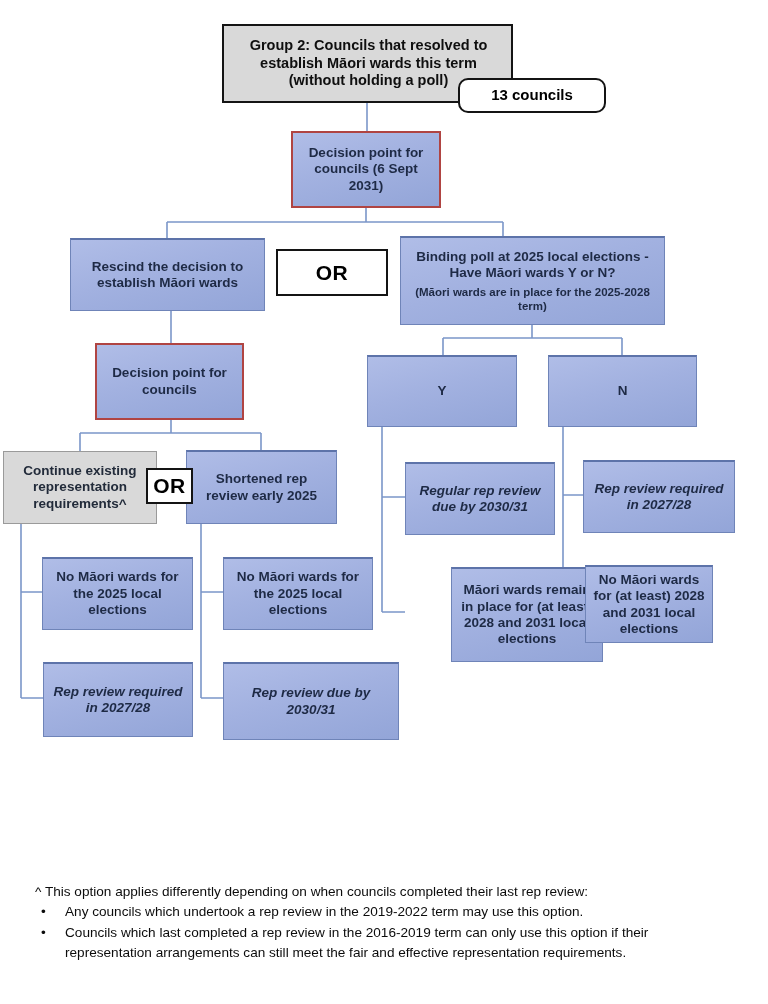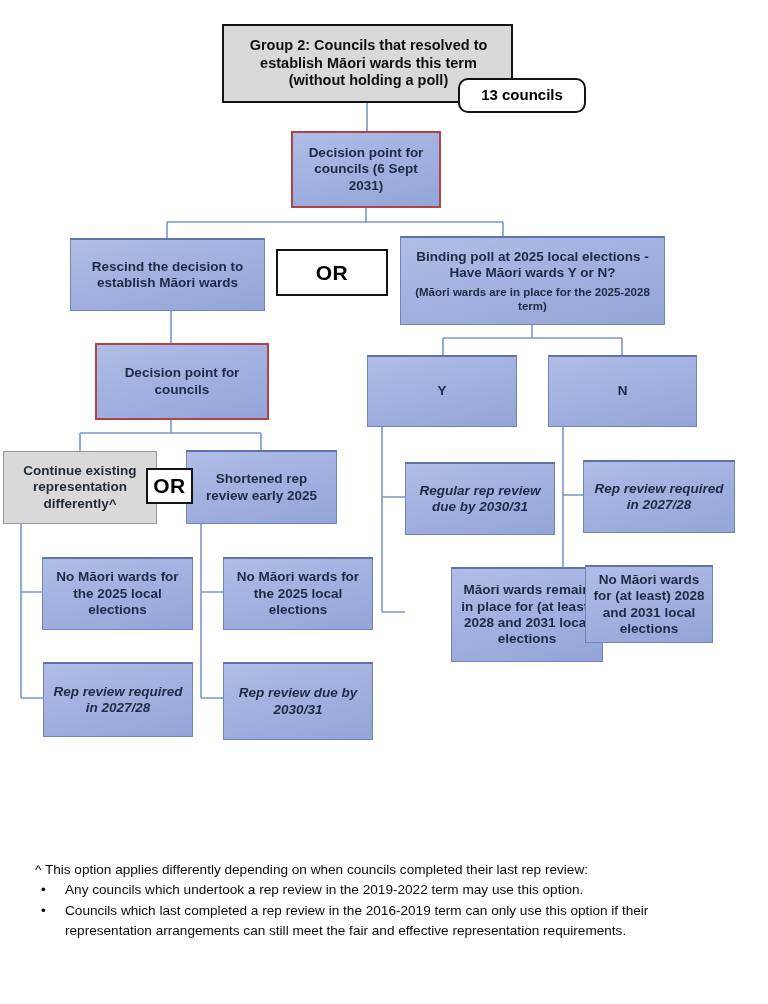--- a/index.html
+++ b/index.html
@@ -13,21 +13,21 @@
         border:1px solid #6f84b8;border-top:2px solid #5d73a9;}
   .grayfill{background:#d9d9d9;border:1px solid #9a9a9a;color:#222b3a;}
   .rootbox{background:#d9d9d9;border:2.5px solid #141414;color:#0f0f0f;font-size:14.5px;}
   .redborder{border:2px solid #b04442;}
   .whitebox{background:#ffffff;border:2px solid #141414;color:#000;}
   .badge{border-radius:10px;font-size:15px;}
   .orbox{font-size:21px;letter-spacing:.5px;z-index:3;}
   .italic{font-style:italic;}
   .sub{font-size:11.5px;font-weight:bold;display:block;margin-top:3px;}
   .bindwrap{display:block;}
-  .footnote{position:absolute;left:35px;top:860px;width:700px;z-index:2;color:#0c0c0c;
+  .footnote{position:absolute;left:35px;top:882px;width:700px;z-index:2;color:#0c0c0c;
             font-size:13.6px;line-height:1.5;}
   .bullet{display:flex;margin-left:6px;}
   .bullet .dot{width:24px;flex:0 0 24px;}
   .bullet .btxt{flex:1;}
 </style>
 </head>
 <body>
 
 <div class="page">
 
@@ -49,62 +49,62 @@
       <path d="M201 524 V698 M201 592 H223 M201 698 H223"></path>
 
       <path d="M382 427 V612 M382 497 H405 M382 612 H405"></path>
 
       <path d="M563 427 V580 M563 495 H583 M563 580 H585"></path>
     </g>
   </svg>
 
   <div class="box rootbox" style="left:222px;top:24px;width:291px;height:79px;padding-left:8px;">Group 2: Councils that resolved to establish Māori wards this term (without holding a poll)</div>
 
-  <div class="box whitebox badge" style="left:458px;top:78px;width:128px;height:35px;">13 councils</div>
+  <div class="box whitebox badge" style="left:458px;top:78px;width:148px;height:35px;">13 councils</div>
 
   <div class="box blue redborder" style="left:291px;top:131px;width:150px;height:77px;">Decision point for councils (6 Sept 2031)</div>
 
   <div class="box blue" style="left:70px;top:238px;width:195px;height:73px;">Rescind the decision to establish Māori wards</div>
 
   <div class="box whitebox orbox" style="left:276px;top:249px;width:112px;height:47px;">OR</div>
 
   <div class="box blue" style="left:400px;top:236px;width:265px;height:89px;">
     <span class="bindwrap">
       <span>Binding poll at 2025 local elections - Have Māori wards Y or N?</span>
       <span class="sub">(Māori wards are in place for the 2025-2028 term)</span>
     </span>
   </div>
 
-  <div class="box blue redborder" style="left:95px;top:343px;width:174px;height:77px;">Decision point for councils</div>
+  <div class="box blue redborder" style="left:95px;top:343px;width:149px;height:77px;">Decision point for councils</div>
 
   <div class="box blue" style="left:367px;top:355px;width:150px;height:72px;">Y</div>
 
   <div class="box blue" style="left:548px;top:355px;width:149px;height:72px;">N</div>
 
-  <div class="box grayfill" style="left:3px;top:451px;width:154px;height:73px;">Continue existing representation differently^</div>
+  <div class="box grayfill" style="left:3px;top:451px;width:154px;height:73px;">Continue existing representation requirements^</div>
 
   <div class="box whitebox orbox" style="left:146px;top:468px;width:47px;height:36px;">OR</div>
 
   <div class="box blue" style="left:186px;top:450px;width:151px;height:74px;">Shortened rep review early 2025</div>
 
   <div class="box blue italic" style="left:405px;top:462px;width:150px;height:73px;">Regular rep review due by 2030/31</div>
 
   <div class="box blue italic" style="left:583px;top:460px;width:152px;height:73px;">Rep review required in 2027/28</div>
 
   <div class="box blue" style="left:42px;top:557px;width:151px;height:73px;">No Māori wards for the 2025 local elections</div>
 
   <div class="box blue" style="left:223px;top:557px;width:150px;height:73px;">No Māori wards for the 2025 local elections</div>
 
   <div class="box blue" style="left:405px;top:567px;width:152px;height:95px;margin-left:46px;">Māori wards remain in place for (at least) 2028 and 2031 local elections</div>
 
   <div class="box blue" style="left:585px;top:565px;width:128px;height:78px;">No Māori wards for (at least) 2028 and 2031 local elections</div>
 
   <div class="box blue italic" style="left:43px;top:662px;width:150px;height:75px;">Rep review required in 2027/28</div>
 
-  <div class="box blue italic" style="left:223px;top:662px;width:150px;height:78px;">Rep review due by 2030/31</div>
+  <div class="box blue italic" style="left:223px;top:662px;width:176px;height:78px;">Rep review due by 2030/31</div>
 
   <div class="footnote">
     <div>^ This option applies differently depending on when councils completed their last rep review:</div>
     <div class="bullet">
       <span class="dot">•</span>
       <span class="btxt">Any councils which undertook a rep review in the 2019-2022 term may use this option.</span>
     </div>
     <div class="bullet">
       <span class="dot">•</span>
       <span class="btxt">Councils which last completed a rep review in the 2016-2019 term can only use this option if their representation arrangements can still meet the fair and effective representation requirements.</span>

